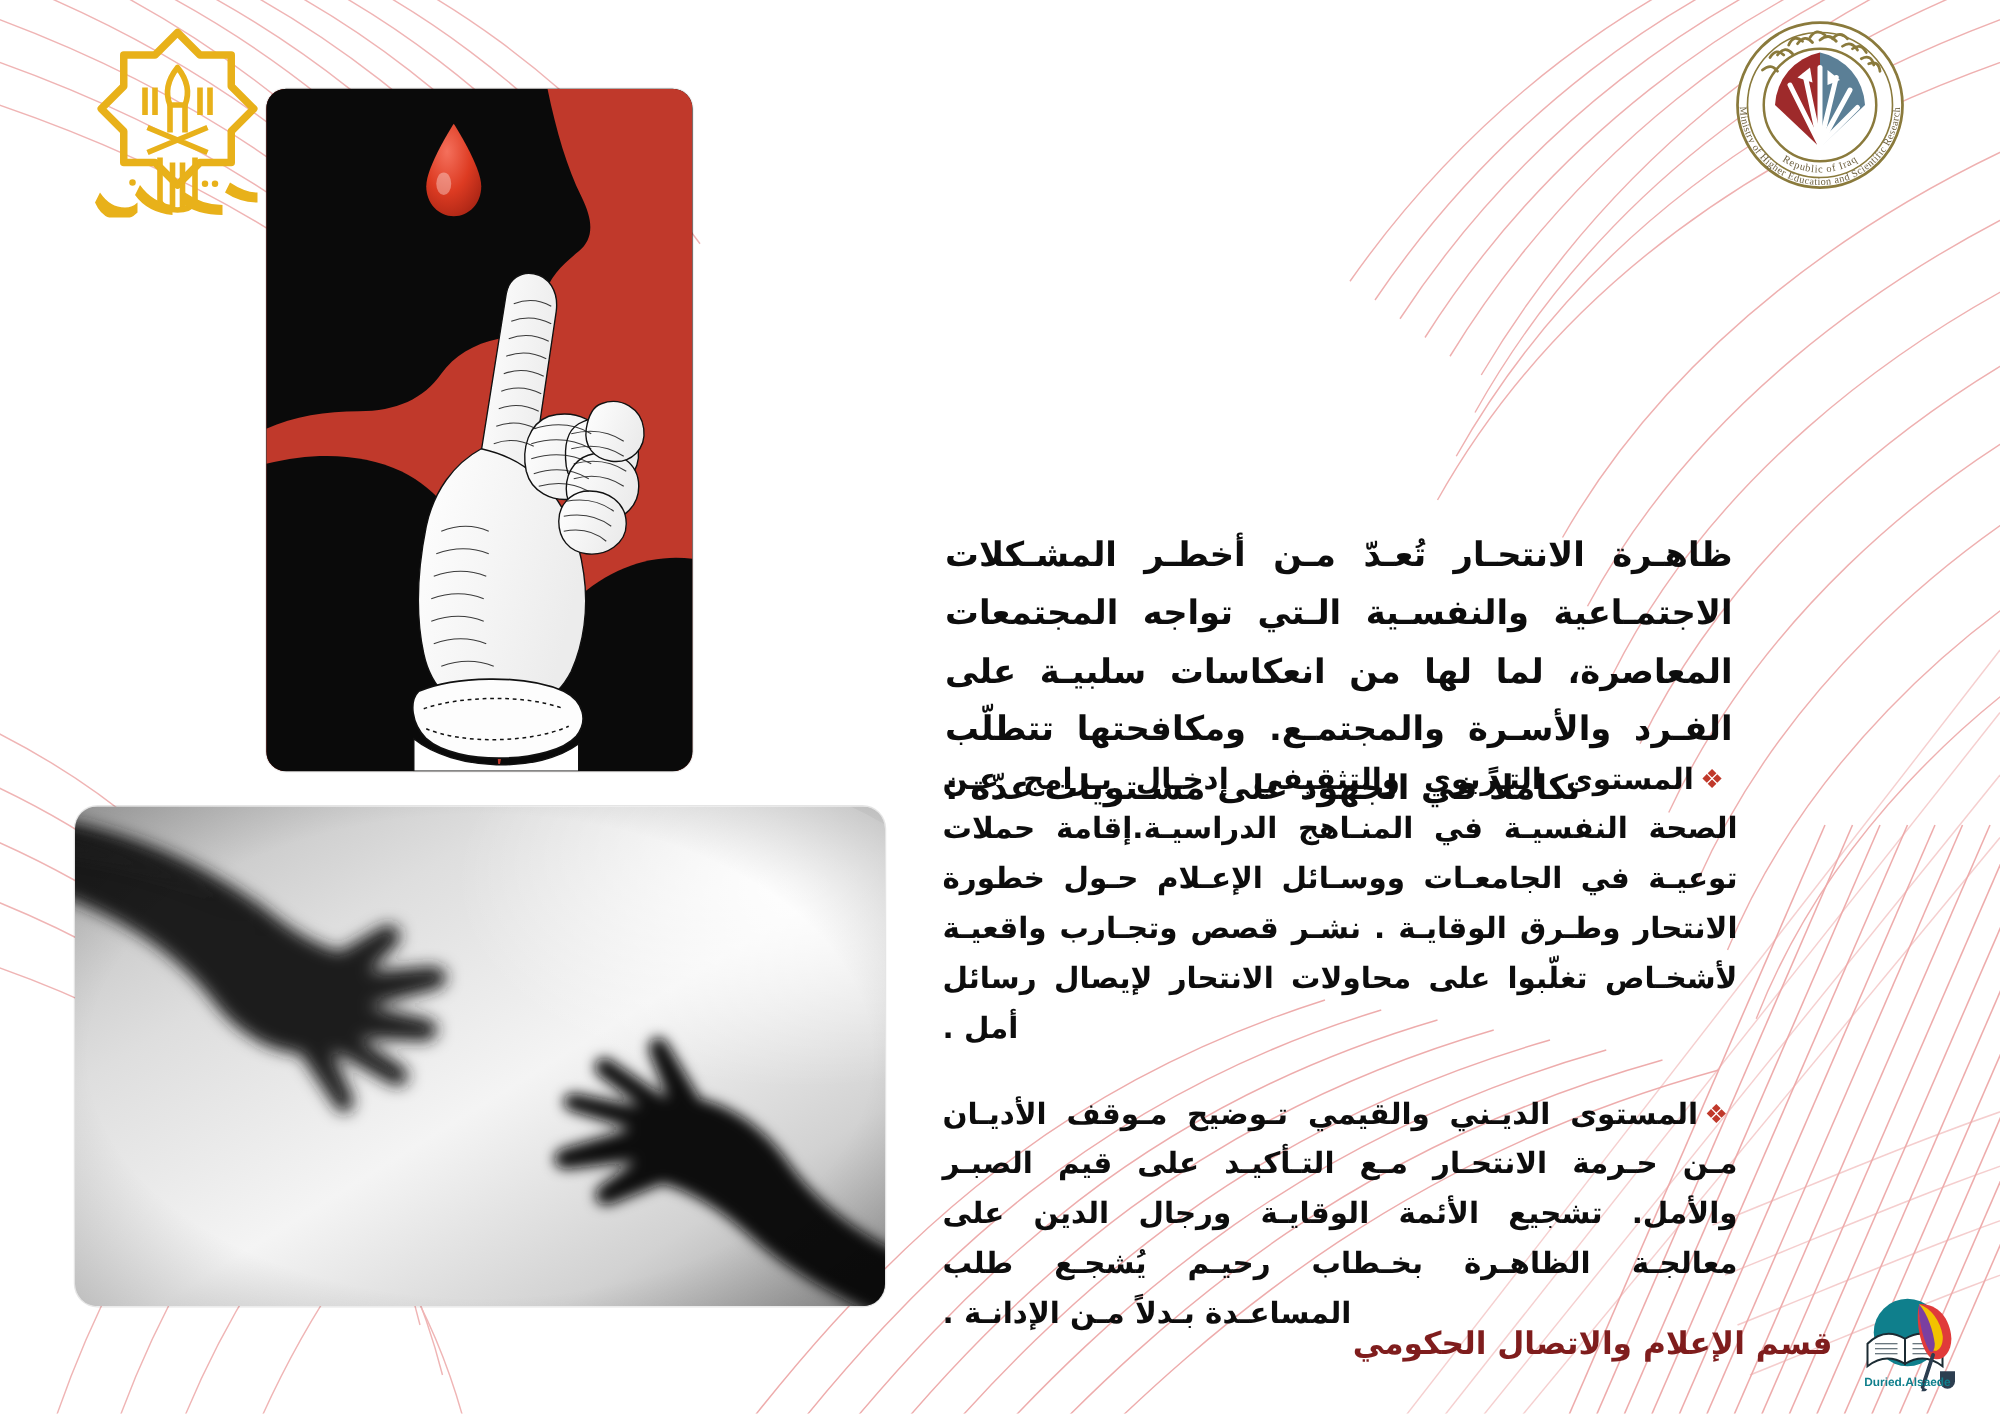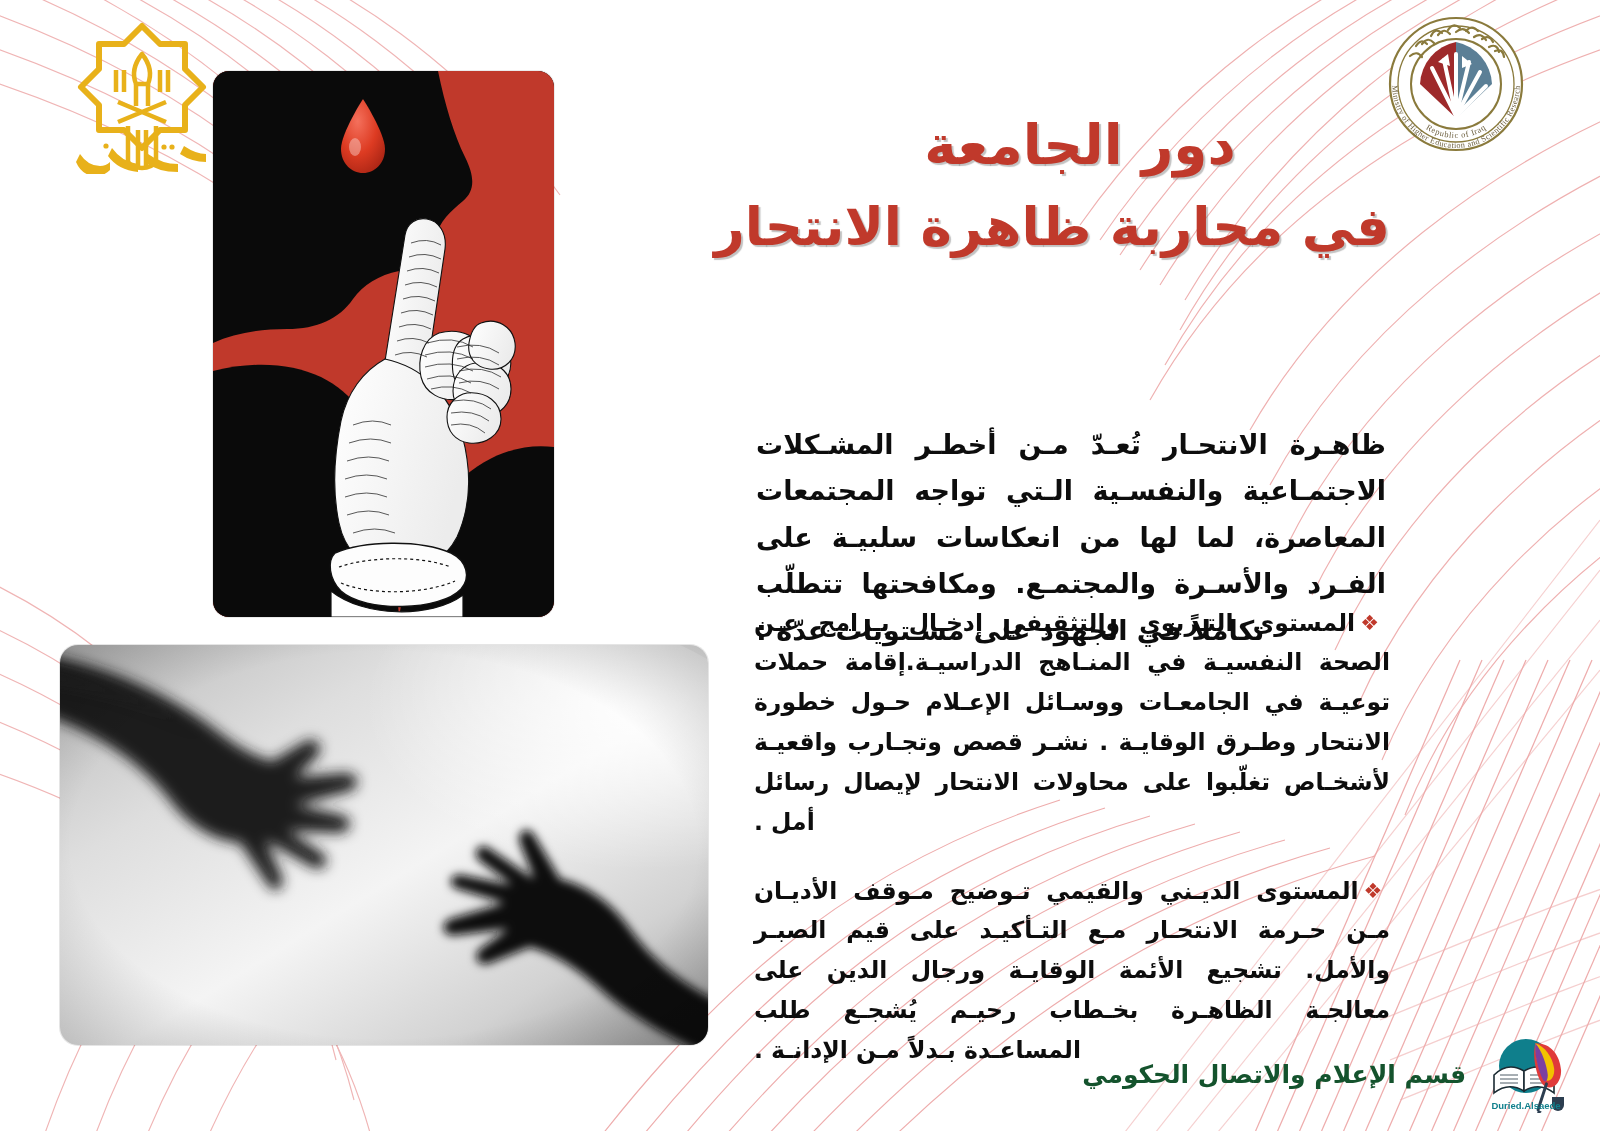--- a/index.html
+++ b/index.html
@@ -136,21 +136,21 @@
   #footer {
     position: absolute;
     right: 28px;
     bottom: 18px;
     display: flex;
     align-items: center;
     gap: 14px;
     flex-direction: row-reverse;
   }
   #footer-text {
-    color: #14532d;
+    color: #7f1d1d;
     font-size: 25px;
     font-weight: bold;
     white-space: nowrap;
   }
   #footer-logo { width: 92px; height: 78px; }
   #footer-logo svg { display:block; width:92px; height:78px; }
 </style>
 </head>
 <body>
 
@@ -502,24 +502,20 @@
           <stop offset="0.62" stop-color="#000" stop-opacity="0"></stop>
           <stop offset="1" stop-color="#000" stop-opacity="0.28"></stop>
         </radialGradient>
         <rect width="648" height="400" fill="url(#vig)"></rect>
       </g>
     </svg>
   </div>
 
   <div id="content">
 
-    <div id="title-block">
-      <div class="title-line">دور الجامعة</div>
-      <div class="title-line second">في محاربة ظاهرة الانتحار</div>
-    </div>
 
     <p id="intro-paragraph">ظاهـرة الانتحـار تُعـدّ مـن أخطـر المشـكلات الاجتمـاعية والنفسـية الـتي تواجه المجتمعات المعاصرة، لما لها من انعكاسات سلبيـة على الفـرد والأسـرة والمجتمـع. ومكافحتها تتطلّب تكاملاً في الجهود على مسـتويات عدّة :</p>
 
     <p class="bullet-para" id="bullet-1"><span class="bullet-mark">❖</span><span>المستوى التـربوي والتثقيفي إدخـال بـرامج عـن الصحة النفسيـة ﻓﻲ المنـاهج الدراسيـة.إقامة حملات توعيـة ﻓﻲ الجامعـات ووسـائل الإعـلام حـول خطورة الانتحار وطـرق الوقايـة . نشـر قصص وتجـارب واقعيـة لأشخـاص تغلّبوا على محاولات الانتحار لإيصال رسائل أمل .</span></p>
 
     <p class="bullet-para" id="bullet-2"><span class="bullet-mark">❖</span><span>المستوى الديـني والقيمي تـوضيح مـوقف الأديـان مـن حـرمة الانتحـار مـع التـأكيـد على قيم الصبـر والأمل. تشجيع الأئمة الوقايـة ورجال الدين على معالجـة الظاهـرة بخـطاب رحيـم يُشجـع طلب المساعـدة بـدلاً مـن الإدانـة .</span></p>
   </div>
 
   <div id="footer">
     <div id="footer-text">قسم الإعلام والاتصال الحكومي</div>

